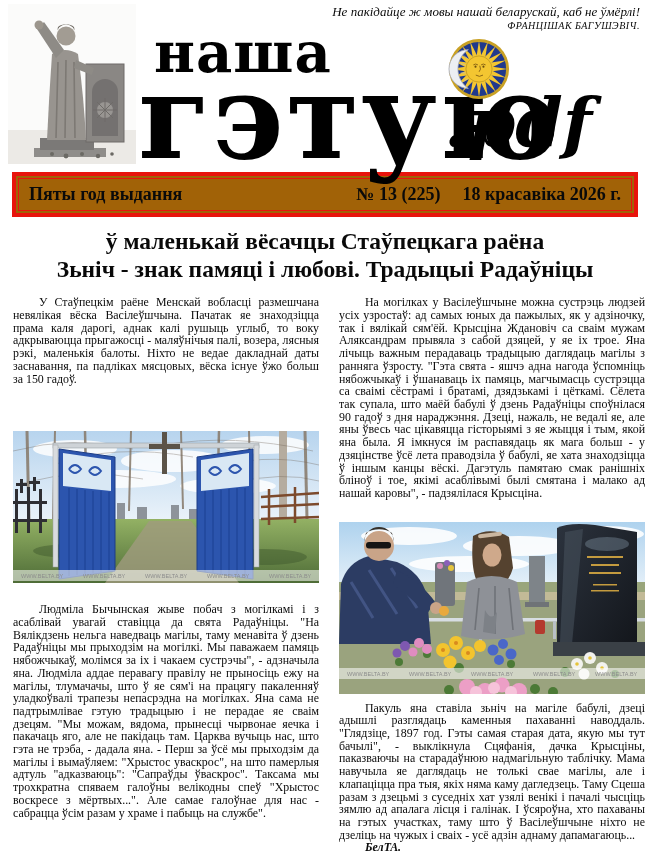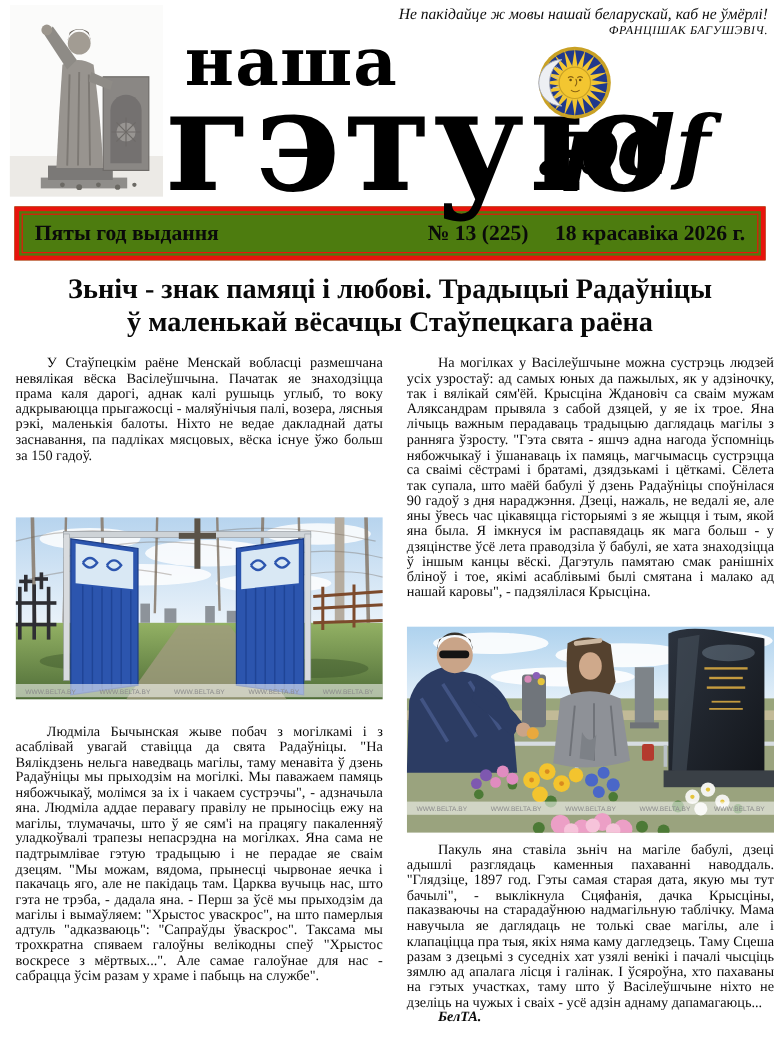--- a/index.html
+++ b/index.html
@@ -15,21 +15,21 @@
   .statue{position:absolute;left:8px;top:4px;width:128px;height:160px;}
   .mast-word{position:absolute;font-family:"DejaVu Serif",serif;font-weight:bold;
              color:#000;line-height:1;letter-spacing:1px;white-space:nowrap;}
   .word1{left:154px;top:24px;font-size:56px;}
   .word2{left:138px;top:58px;font-size:118px;letter-spacing:2px;}
   .pdf-suffix{position:absolute;left:444px;top:88px;font-family:"DejaVu Serif",serif;
               font-weight:bold;font-style:italic;font-size:68px;line-height:1;color:#000;}
   .sunlogo{position:absolute;left:448px;top:38px;width:62px;height:62px;}
 
   
-  .banner{margin:3px 12px 0 12px;border:4px solid #e8140c;background:#4d7c0f;}
+  .banner{margin:3px 12px 0 12px;border:4px solid #e8140c;background:#a16207;}
   .banner-inner{margin:2px;border:1px solid #e8140c;display:flex;
                 justify-content:space-between;align-items:center;padding:5px 10px;}
   .banner-inner span{font-weight:bold;font-size:18px;white-space:pre;}
   .issue-date{margin-left:22px;}
 
   
   .headline{margin:10px 18px 13px 18px;text-align:center;font-weight:bold;
             font-size:23.5px;line-height:1.2;color:#090909;}
 
   
@@ -145,22 +145,22 @@
   </div>
 
   <div class="banner">
     <div class="banner-inner">
       <span>Пяты год выдання</span>
       <span><span>№ 13 (225)</span><span class="issue-date">18 красавіка 2026 г.</span></span>
     </div>
   </div>
 
   <h1 class="headline">
+    <span style="display:block">ў маленькай вёсачцы Стаўпецкага раёна</span>
     <span style="display:block">Зьніч - знак памяці і любові. Традыцыі Радаўніцы</span>
-    <span style="display:block">ў маленькай вёсачцы Стаўпецкага раёна</span>
   </h1>
 
   <div class="columns">
 
     <div class="col">
       <p>У Стаўпецкім раёне Менскай вобласці размешчана невялікая вёска Васілеўшчына. Пачатак яе знаходзіцца прама каля дарогі, аднак калі рушыць углыб, то воку адкрываюцца прыгажосці - маляўнічыя палі, возера, лясныя рэкі, маленькія балоты. Ніхто не ведае дакладнай даты заснавання, па падліках мясцовых, вёска існуе ўжо больш за 150 гадоў.</p>
 
       <figure class="photo-left">
         <svg viewBox="0 0 306 152">
           <defs>

